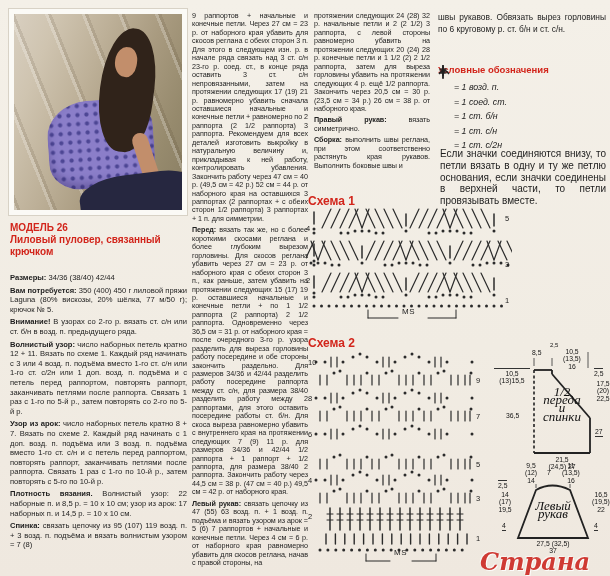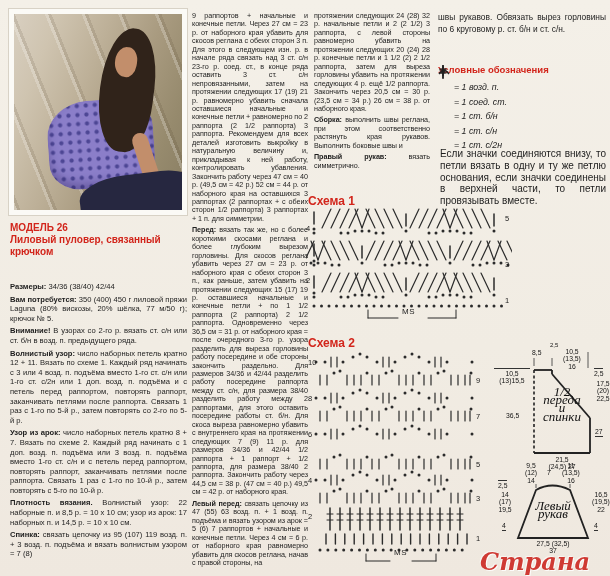--- a/index.html
+++ b/index.html
@@ -4,21 +4,21 @@
 <style>
   *{margin:0;padding:0;box-sizing:border-box}
   html,body{width:610px;height:576px}
   body{position:relative;overflow:hidden;background:linear-gradient(180deg,#f4f0e8 0%,#f1ece3 60%,#efe8df 100%);
        font-family:"Liberation Sans",sans-serif;color:#1d1d1d}
   .col{position:absolute;text-align:justify;hyphens:auto}
   .col p{margin-bottom:3px}
   b.lead{font-weight:700}
   #col1{left:10px;top:222px;width:177px;font-size:7.6px;line-height:9.6px}
   .title{color:#d2251b;font-weight:700;font-size:10px;line-height:12px;text-align:left}
-  #t2{margin-bottom:24px}
+  #t2{margin-bottom:15px}
   #col2{left:192px;top:12px;width:116px;font-size:7.2px;line-height:8.45px;letter-spacing:-0.05px}
   #col3{left:314px;top:12px;width:116px;font-size:7.2px;line-height:8.45px;letter-spacing:-0.05px}
   #col4{left:438px;top:12px;width:168px;font-size:8.4px;line-height:11.5px}
   .red-label{position:absolute;color:#d2251b;font-weight:700;font-size:12px}
   
   #photo{position:absolute;left:8px;top:8px;width:180px;height:208px;background:#fbfaf6;border:1px solid #d8d2c6;padding:5px}
   #photo-inner{position:relative;width:100%;height:100%;overflow:hidden;
     background:linear-gradient(112deg,#d8cfc0 0%,#cfc4b0 18%,#bdb098 40%,#a89a7f 62%,#968a6d 82%,#897e63 100%)}
   #photo-inner .steps{position:absolute;inset:0;
     background:repeating-linear-gradient(68deg,rgba(255,255,255,.22) 0 3px,rgba(60,45,25,.12) 3px 6px,transparent 6px 34px)}
@@ -78,27 +78,27 @@
   <p><b class="lead">Внимание!</b> <span>В узорах со 2-го р. вязать ст. с/н или ст. б/н в возд. п. предыдущего ряда.</span></p>
   <p><b class="lead">Волнистый узор:</b> <span>число наборных петель кратно 12 + 11. Вязать по схеме 1. Каждый ряд начинать с 3 или 4 возд. п. подъёма вместо 1-го ст. с/н или 1-го ст. с/2н или 1 доп. возд. п. подъёма и с петель перед раппортом, повторять раппорт, заканчивать петлями после раппорта. Связать 1 раз с 1-го по 5-й р., затем повторять со 2-го по 5-й р.</span></p>
   <p><b class="lead">Узор из арок:</b> <span>число наборных петель кратно 8 + 7. Вязать по схеме 2. Каждый ряд начинать с 1 доп. возд. п. подъёма или 3 возд. п. подъёма вместо 1-го ст. с/н и с петель перед раппортом, повторять раппорт, заканчивать петлями после раппорта. Связать 1 раз с 1-го по 10-й р., затем повторять с 5-го по 10-й р.</span></p>
   <p><b class="lead">Плотность вязания.</b> <span>Волнистый узор: 22 наборные п. и 8,5 р. = 10 х 10 см; узор из арок: 17 наборных п. и 14,5 р. = 10 х 10 см.</span></p>
   <p><b class="lead">Спинка:</b> <span>связать цепочку из 95 (107) 119 возд. п. + 3 возд. п. подъёма и вязать волнистым узором = 7 (8)</span></p>
 </div>
 
 <div id="col2" class="col">
   <p><span>9 раппортов + начальные и конечные петли. Через 27 см = 23 р. от наборного края убавить для скосов реглана с обеих сторон 3 п. Для этого в следующем изн. р. в начале ряда связать над 3 ст. с/н 23-го р. соед. ст., в конце ряда оставить 3 ст. с/н непровязанными, затем на протяжении следующих 17 (19) 21 р. равномерно убавить сначала оставшиеся начальные и конечные петли + равномерно по 2 раппорта (2 1/2 раппорта) 3 раппорта. Рекомендуем для всех деталей изготовить выкройку в натуральную величину и, прикладывая к ней работу, контролировать убавления. Закончить работу через 47 см = 40 р. (49,5 см = 42 р.) 52 см = 44 р. от наборного края на оставшихся 3 раппортах (2 раппортах + с обеих сторон 1/2 раппорта) 3 раппортах + 1 п. для симметрии.</span></p>
   <p><b class="lead">Перед:</b> <span>вязать так же, но с более короткими скосами реглана и более глубоким вырезом горловины. Для скосов реглана убавить через 27 см = 23 р. от наборного края с обеих сторон 3 п., как раньше, затем убавить на протяжении следующих 15 (17) 19 р. оставшиеся начальные и конечные петли + по 1 1/2 раппорта (2 раппорта) 2 1/2 раппорта. Одновременно через 36,5 см = 31 р. от наборного края = после очередного 3-го р. узора разделить для выреза горловины работу посередине и обе стороны закончить раздельно. Для размеров 34/36 и 42/44 разделить работу посередине раппорта между ст. с/н, для размера 38/40 разделить работу между 2 раппортами, для этого оставить посередине работы ст. б/н. Для скоса выреза равномерно убавить с внутреннего края на протяжении следующих 7 (9) 11 р. для размеров 34/36 и 42/44 1/2 раппорта + 1 раппорт + 1/2 раппорта, для размера 38/40 2 раппорта. Закончить работу через 44,5 см = 38 р. (47 см = 40 р.) 49,5 см = 42 р. от наборного края.</span></p>
-  <p><b class="lead">Левый перед:</b> <span>связать цепочку из 47 (55) 63 возд. п. + 1 возд. п. подъёма и вязать узором из арок = 5 (6) 7 раппортов + начальные и конечные петли. Через 4 см = 6 р. от наборного края равномерно убавить для скосов реглана, начав с правой стороны, на</span></p>
+  <p><b class="lead">Левый рукав:</b> <span>связать цепочку из 47 (55) 63 возд. п. + 1 возд. п. подъёма и вязать узором из арок = 5 (6) 7 раппортов + начальные и конечные петли. Через 4 см = 6 р. от наборного края равномерно убавить для скосов реглана, начав с правой стороны, на</span></p>
 </div>
 
 <div id="col3" class="col">
   <p><span>протяжении следующих 24 (28) 32 р. начальные петли и 2 (2 1/2) 3 раппорта, с левой стороны равномерно убавить на протяжении следующих 20 (24) 28 р. конечные петли и 1 1/2 (2) 2 1/2 раппорта, затем для выреза горловины убавить на протяжении следующих 4 р. ещё 1/2 раппорта. Закончить через 20,5 см = 30 р. (23,5 см = 34 р.) 26 см = 38 р. от наборного края.</span></p>
+  <p><b class="lead">Правый рукав:</b> <span>вязать симметрично.</span></p>
   <p><b class="lead">Сборка:</b> <span>выполнить швы реглана, при этом соответственно растянуть края рукавов. Выполнить боковые швы и</span></p>
-  <p><b class="lead">Правый рукав:</b> <span>вязать симметрично.</span></p>
 </div>
 
 <div id="col4" class="col">
   <p><span>швы рукавов. Обвязать вырез горловины по 6 круговому р. ст. б/н и ст. с/н.</span></p>
 </div>
 
 <div id="legend">
   <h3>Условные обозначения</h3>
   <div class="leg-row">
     <span class="leg-ic">

